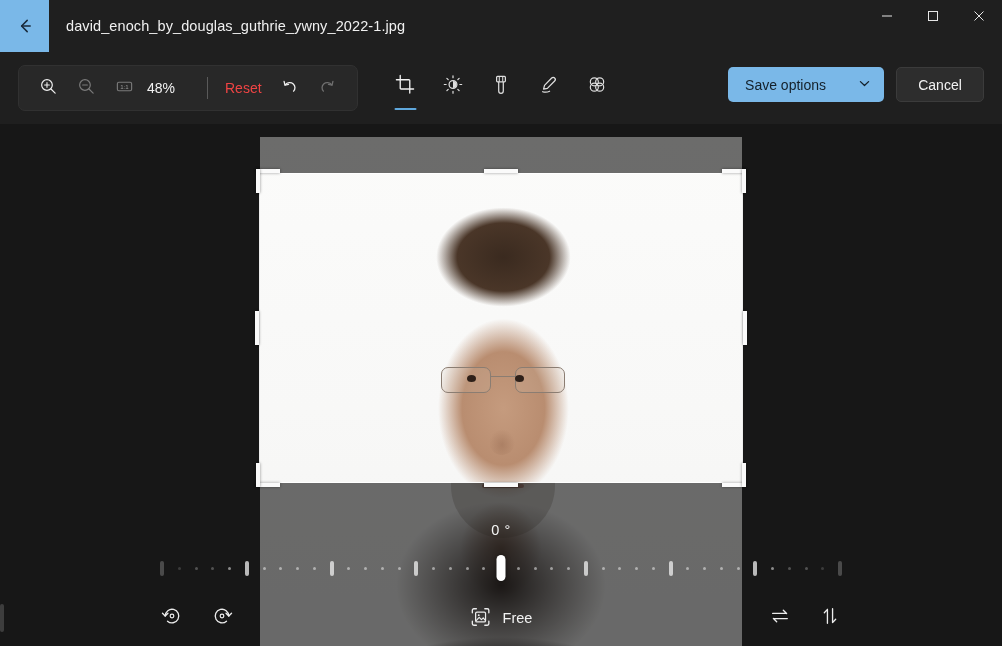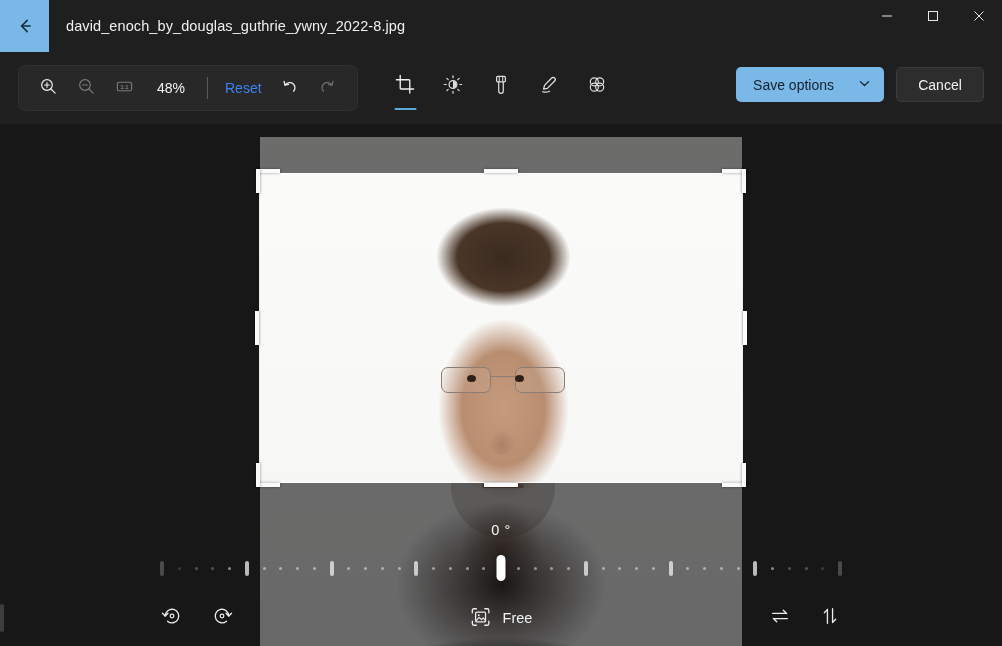--- a/index.html
+++ b/index.html
@@ -95,34 +95,34 @@
     height: 34px;
     display: flex;
     align-items: center;
     justify-content: center;
     border-radius: 4px;
     cursor: pointer;
   }
   .zbtn.disabled { cursor: default; }
   .zoom-value {
     min-width: 56px;
-    text-align: center;
+    text-align: left;
     font-size: 14px;
     color: #f2f2f2;
     padding: 0 4px;
   }
   .zdivider {
     width: 1px;
     height: 22px;
     background: #5a5a5a;
     margin: 0 8px;
   }
   .reset-btn {
     font-size: 14px;
-    color: #3b82f6;
+    color: #ef4444;
     padding: 6px 9px;
     border-radius: 4px;
     cursor: pointer;
   }
 
   
   .tooltabs {
     position: absolute;
     left: 50%;
     transform: translateX(-50%);
@@ -163,21 +163,21 @@
     gap: 12px;
   }
   .save-btn {
     height: 35px;
     background: #7ab8e8;
     color: #14202a;
     border: none;
     border-radius: 5px;
     display: flex;
     align-items: center;
-    gap: 24px;
+    gap: 32px;
     padding: 0 13px 0 17px;
     font-size: 14px;
     font-family: "Liberation Sans", sans-serif;
     cursor: pointer;
   }
   .cancel-btn {
     height: 35px;
     min-width: 88px;
     background: #2d2d2d;
     color: #f2f2f2;
@@ -453,21 +453,21 @@
 
   <div class="titlebar">
     <div class="back-btn">
       <span>
         <svg width="20" height="20" viewBox="0 0 20 20" fill="none">
           <path d="M12.2 4.4L6.6 10l5.6 5.6" stroke="#18293a" stroke-width="1.5" stroke-linecap="round" stroke-linejoin="round"></path>
           <path d="M6.8 10h8.4" stroke="#18293a" stroke-width="1.5" stroke-linecap="round"></path>
         </svg>
       </span>
     </div>
-    <div class="doc-title">david_enoch_by_douglas_guthrie_ywny_2022-8.jpg</div>
+    <div class="doc-title">david_enoch_by_douglas_guthrie_ywny_2022-1.jpg</div>
 
     <div class="caption-controls">
       <div class="cap-btn">
         <span class="cap-glyph">
           <svg width="12" height="12" viewBox="0 0 12 12">
               <path d="M1 6h10" stroke="#e6e6e6" stroke-width="1"></path>
             </svg>
         </span>
       </div>
       <div class="cap-btn">

